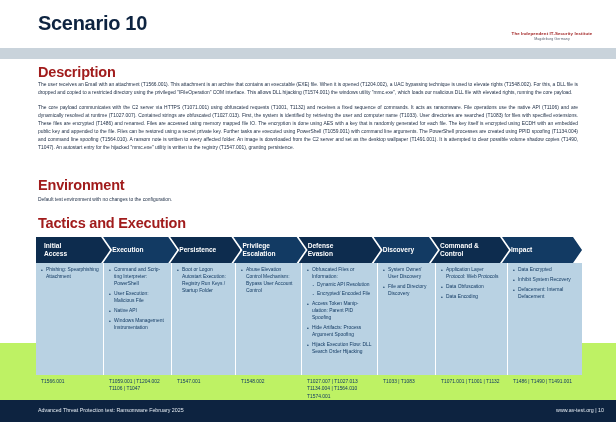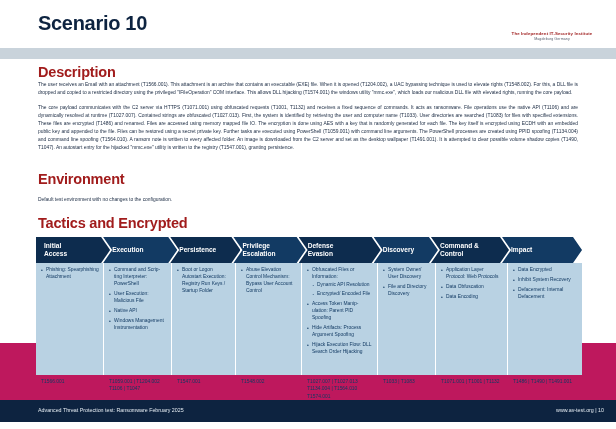--- a/index.html
+++ b/index.html
@@ -2,21 +2,21 @@
 <html><head>
 <meta charset="utf-8">
 <style>
   html,body{margin:0;padding:0;}
   body{
     width:616px;height:429px;overflow:hidden;
     background:#ffffff;
     font-family:"Liberation Sans","DejaVu Sans",sans-serif;
     -webkit-font-smoothing:antialiased;
   }
-  .page{position:relative;width:616px;height:429px;background:#be185d;}
+  .page{position:relative;width:616px;height:429px;background:#bef264;}
 
   
   .header{position:absolute;left:0;top:0;width:616px;height:48px;background:#ffffff;}
   .scenario-title{
     position:absolute;left:38px;top:12px;
     font-size:20px;font-weight:bold;color:#0d2340;letter-spacing:-0.3px;
   }
   .logo{position:absolute;right:12px;top:9px;width:104px;height:34px;}
   .logo-top{position:relative;height:22px;}
   .logo-av{
@@ -40,21 +40,21 @@
   .band{position:absolute;left:0;top:48px;width:616px;height:11px;background:#c9d3db;}
 
   
   .content{position:absolute;left:0;top:59px;width:616px;height:284px;background:#ffffff;}
 
   h2.sect{
     margin:0;padding:0;color:#a11c1c;font-weight:bold;
     font-size:14.5px;letter-spacing:-0.2px;
   }
   .sect-desc{position:absolute;left:38px;top:5px;}
-  .sect-env{position:absolute;left:38px;top:112px;}
+  .sect-env{position:absolute;left:38px;top:118px;}
   .sect-tac{position:absolute;left:38px;top:156px;}
 
   p.body{
     margin:0;padding:0;color:#1a2a42;
     font-size:4.9px;line-height:1.62;text-align:justify;
   }
   .desc-p1{position:absolute;left:38px;top:22px;width:540px;}
   .desc-p2{position:absolute;left:38px;top:45px;width:540px;}
   .env-p{position:absolute;left:38px;top:137px;width:540px;}
 
@@ -130,21 +130,21 @@
 
   <div class="content">
 
     <h2 class="sect sect-desc">Description</h2>
     <p class="body desc-p1">The user receives an Email with an attachment (T1566.001). This attachment is an archive that contains an executable (EXE) file. When it is opened (T1204.002), a UAC bypassing technique is used to elevate rights (T1548.002). For this, a DLL file is dropped and copied to a restricted directory using the privileged "IFileOperation" COM interface. This allows DLL hijacking (T1574.001) the windows utility "mmc.exe", which loads our malicious DLL file with elevated rights, running the core payload.</p>
     <p class="body desc-p2">The core payload communicates with the C2 server via HTTPS (T1071.001) using obfuscated requests (T1001, T1132) and receives a fixed sequence of commands. It acts as ransomware. File operations use the native API (T1106) and are dynamically resolved at runtime (T1027.007). Contained strings are obfuscated (T1027.013). First, the system is identified by retrieving the user and computer name (T1033). User directories are searched (T1083) for files with specified extensions. These files are encrypted (T1486) and renamed. Files are accessed using memory mapped file IO. The encryption is done using AES with a key that is randomly generated for each file. The key itself is encrypted using ECDH with an embedded public key and appended to the file. Files can be restored using a secret private key. Further tasks are executed using PowerShell (T1059.001) with command line arguments. The PowerShell processes are created using PPID spoofing (T1134.004) and command line spoofing (T1564.010). A ransom note is written to every affected folder. An image is downloaded from the C2 server and set as the desktop wallpaper (T1491.001). It is attempted to clear possible volume shadow copies (T1490, T1047). An autostart entry for the hijacked "mmc.exe" utility is written to the registry (T1547.001), granting persistence.</p>
 
     <h2 class="sect sect-env">Environment</h2>
     <p class="body env-p">Default test environment with no changes to the configuration.</p>
 
-    <h2 class="sect sect-tac">Tactics and Encrypted</h2>
+    <h2 class="sect sect-tac">Tactics and Execution</h2>
 
     <div class="table">
       <div class="thead">
           <div class="th" style="width: 75px;">
             <div>
               <div>Initial</div>
               <div>Access</div>
             </div>
           </div>
           <div class="th alt" style="width: 75px;">

